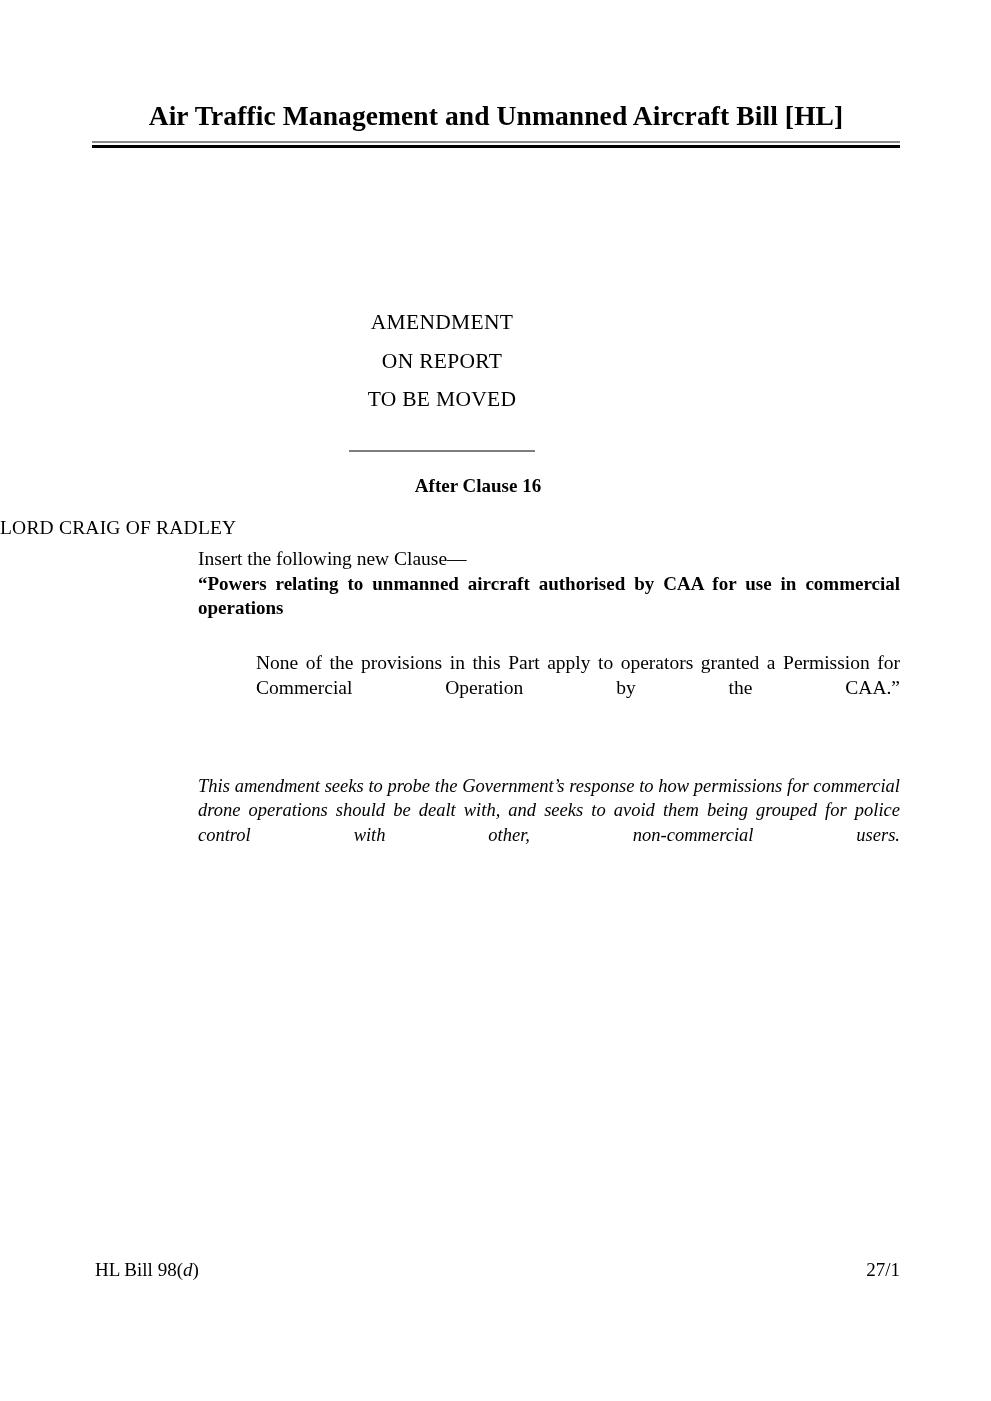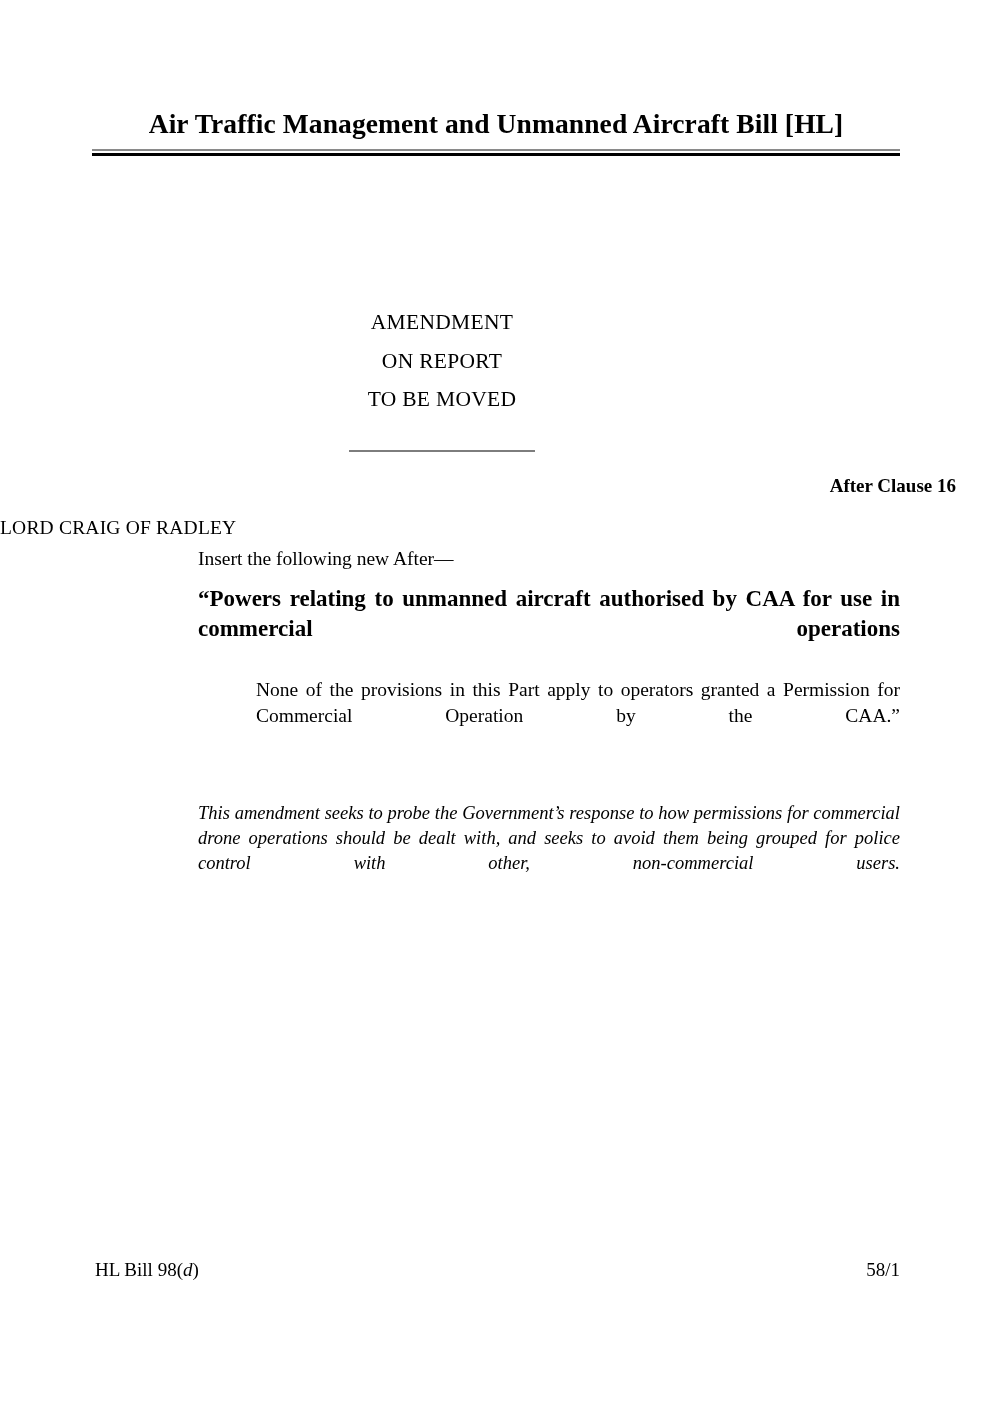--- a/index.html
+++ b/index.html
@@ -16,21 +16,20 @@
     color: #000000;
     overflow: hidden;
   }
 
   
   .title-block {
     position: absolute;
     left: 92px;
     top: 100px;
     width: 808px;
-    margin-top: 8px;
   }
   .doc-title {
     font-size: 27.5px;
     font-weight: bold;
     text-align: center;
     letter-spacing: 0.1px;
     line-height: 1.15;
     white-space: nowrap;
   }
   .rule-thin {
@@ -68,21 +67,21 @@
     background: #7d7d7d;
     vertical-align: middle;
   }
 
   
   .after-clause {
     position: absolute;
     left: 0;
     top: 475px;
     width: 956px;
-    text-align: right;
+    text-align: center;
     font-size: 19px;
     font-weight: bold;
   }
   .member-name {
     position: absolute;
     left: 0;
     top: 517px;
     width: 991px;
     text-align: left;
     font-size: 19.5px;
@@ -93,22 +92,21 @@
     position: absolute;
     left: 198px;
     top: 546px;
     width: 702px;
   }
   .insert-line {
     font-size: 19.5px;
     line-height: 1.32;
   }
   .clause-heading {
-    margin-top: 12px;
-    font-size: 23px;
+    font-size: 19px;
     font-weight: bold;
     line-height: 1.3;
     text-align: justify;
     text-justify: inter-word;
   }
   .clause-heading::after {
     content: "";
     display: inline-block;
     width: 100%;
     height: 0;
@@ -186,30 +184,30 @@
       <span class="short-rule"></span>
     </div>
   </div>
 
   <div class="after-clause">After Clause 16</div>
 
   <div class="member-name">LORD CRAIG OF RADLEY</div>
 
   <div class="body-col">
 
-    <div class="insert-line">Insert the following new After—</div>
+    <div class="insert-line">Insert the following new Clause—</div>
 
     <div class="clause-heading">“Powers relating to unmanned aircraft authorised by CAA for use in commercial operations</div>
 
     <div class="clause-body">None of the provisions in this Part apply to operators granted a Permission for Commercial Operation by the CAA.”</div>
 
     <div class="explanatory">
       <div class="explanatory-text">This amendment seeks to probe the Government’s response to how permissions for commercial drone operations should be dealt with, and seeks to avoid them being grouped for police control with other, non-commercial users.</div>
     </div>
 
   </div>
 
   <div class="footer">
     <div><span>HL Bill 98(</span><span class="ital">d</span><span>)</span></div>
-    <div>58/1</div>
+    <div>27/1</div>
   </div>
 
 </div>
 
 </body></html>

